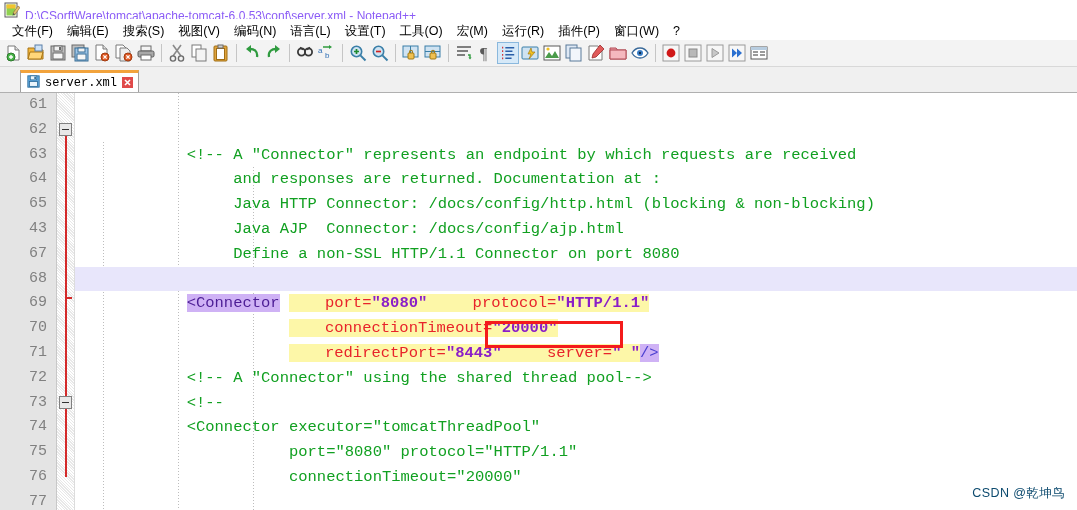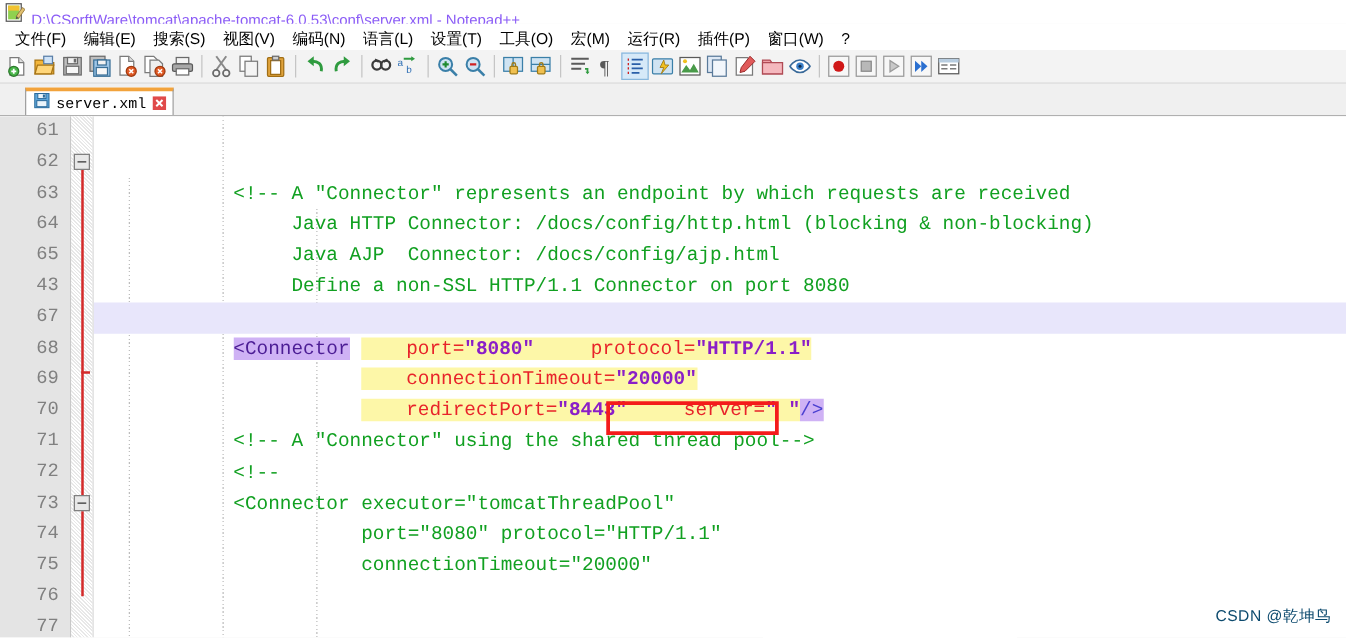--- a/index.html
+++ b/index.html
@@ -459,20 +459,23 @@
         <div class="ig" style="left:178px;top:74px;bottom:0;"></div>
       </div>
 
       <div class="row">
         <span class="cmt"></span>
       </div>
       <div class="row">
         <span class="cmt">    &lt;!-- A "Connector" represents an endpoint by which requests are received</span>
       </div>
       <div class="row">
+        <span class="cmt">         and responses are returned. Documentation at :</span>
+      </div>
+      <div class="row">
         <span class="cmt">         Java HTTP Connector: /docs/config/http.html (blocking &amp; non-blocking)</span>
       </div>
       <div class="row">
         <span class="cmt">         Java AJP  Connector: /docs/config/ajp.html</span>
       </div>
       <div class="row">
         <span class="cmt">         Define a non-SSL HTTP/1.1 Connector on port 8080</span>
       </div>
       <div class="row">
         <span class="cmt">    --&gt;</span>

